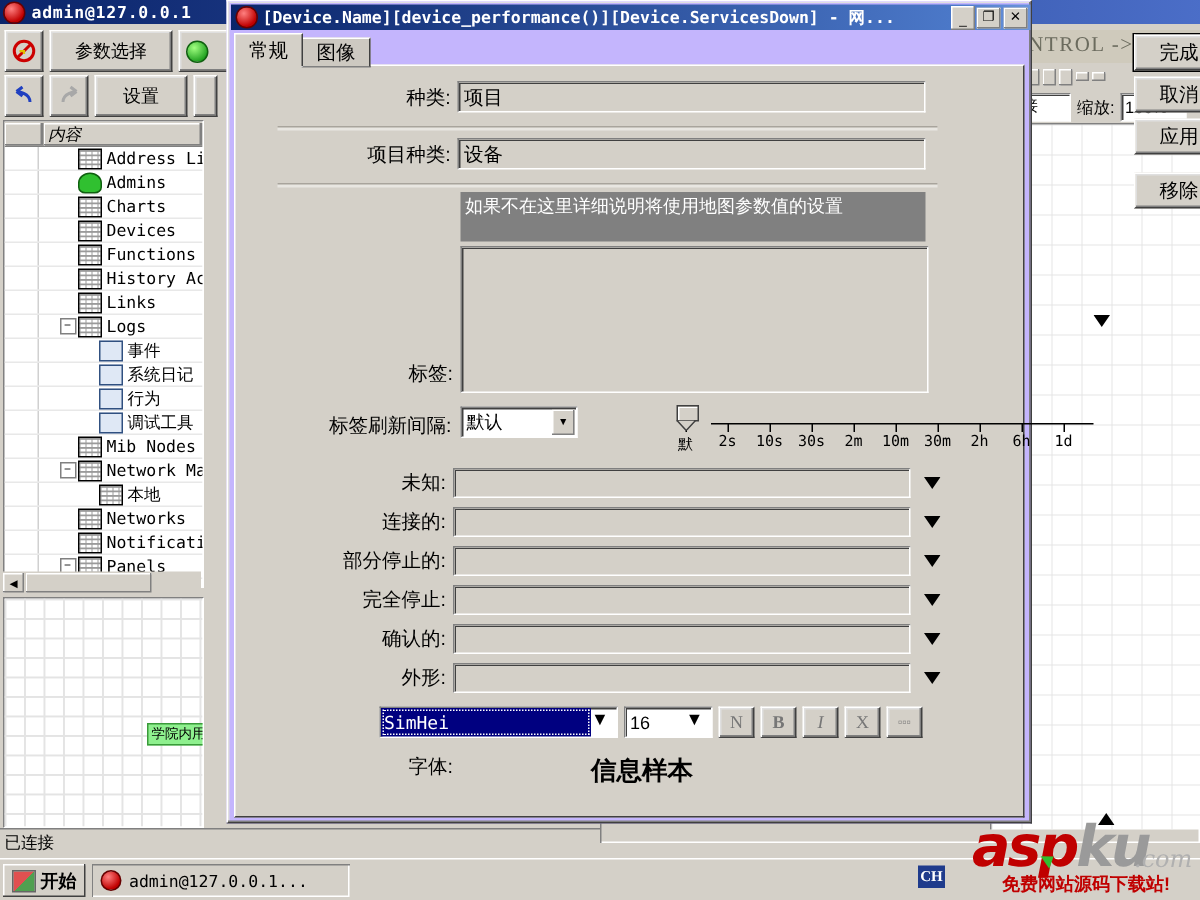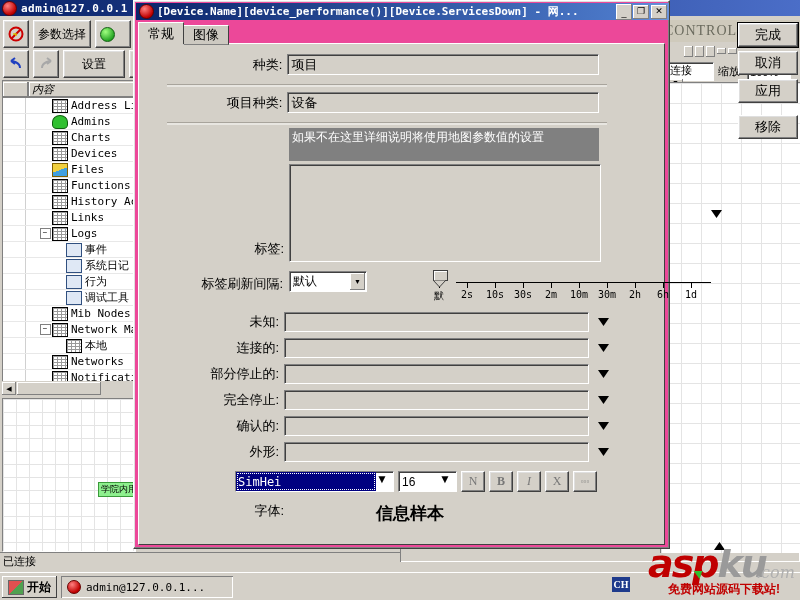--- a/index.html
+++ b/index.html
@@ -33,21 +33,21 @@
   #bg-title-text{font-family:"DejaVu Sans Mono","Liberation Mono",monospace;
      font-size:11px;letter-spacing:.5px;margin-left:4px;font-weight:bold;}
 
   .tb-row{display:flex;align-items:center;gap:4px;}
   #tb1{left:3px;top:20px;height:28px;}
   #tb2{left:3px;top:50px;height:28px;}
   .tb-btn{height:26px;background:#d4d0c8;
        border-top:1px solid #ffffff;border-left:1px solid #ffffff;
        border-right:1px solid #404040;border-bottom:1px solid #404040;
        box-shadow: inset -1px -1px 0 #808080, inset 1px 1px 0 #dfdfdf;
-       display:flex;align-items:center;justify-content:center;padding:0 4px;font-size:12px;}
+       display:flex;align-items:center;justify-content:center;padding:0 16px;font-size:12px;}
 
   
   #tree-wrap{left:2px;top:80px;width:132px;height:310px;background:#fff;
      border-top:1px solid #808080;border-left:1px solid #808080;
      border-right:1px solid #fff;border-bottom:1px solid #fff;overflow:hidden;}
   #tree-header{height:16px;background:#d4d0c8;display:flex;align-items:center;
      border-bottom:1px solid #808080;font-size:11px;font-style:italic;}
   .th-cell{border-right:1px solid #808080;height:15px;display:flex;align-items:center;padding-left:3px;
      box-shadow: inset -1px -1px 0 #808080, inset 1px 1px 0 #ffffff;}
   .tr{height:15px;display:flex;align-items:center;font-size:11px;
@@ -107,21 +107,21 @@
   .combo{display:flex;align-items:stretch;background:#fff;
      border-top:1px solid #808080;border-left:1px solid #808080;
      border-right:1px solid #fff;border-bottom:1px solid #fff;
      box-shadow: inset 1px 1px 0 #404040;}
   .combo .ctext{flex:1;display:flex;align-items:center;padding-left:3px;font-size:11px;white-space:nowrap;}
   .combo .cbtn{width:15px;background:#d4d0c8;margin:1px;
      box-shadow: inset -1px -1px 0 #808080, inset 1px 1px 0 #ffffff;
      display:flex;align-items:center;justify-content:center;font-size:7px;}
 
   
-  #dlg{left:133px;top:0px;width:535px;height:547px;background:#ec4899;
+  #dlg{left:151px;top:0px;width:535px;height:547px;background:#c4b5fd;
      border-top:1px solid #ffffff;border-left:1px solid #ffffff;
      border-right:1px solid #404040;border-bottom:1px solid #404040;
      box-shadow: inset -1px -1px 0 #808080, inset 1px 1px 0 #dfdfdf;}
   #dlg-title{position:absolute;left:2px;top:2px;width:529px;height:17px;
      background:linear-gradient(90deg,#0a246a 0%,#4b78c8 90%,#6b94dc 100%);
      display:flex;align-items:center;color:#fff;padding:0 2px;}
   #dlg-icon{width:13px;height:13px;border-radius:50%;
      background:radial-gradient(circle at 35% 30%,#ff8080,#c00000 70%);
      border:1px solid #600;margin:0 3px 0 1px;flex:none;}
   #dlg-title-text{flex:1;font-family:"DejaVu Sans Mono","Liberation Mono",monospace;
@@ -270,27 +270,20 @@
           <div class="expander"></div>
           <div class="ticon icon-grid"></div>
           <span class="tlabel">Charts</span>
         </div>
         <div class="tr">
           <div class="gut"></div>
           <div style="width: 12px; flex: 0 0 auto;"></div>
           <div class="expander"></div>
           <div class="ticon icon-grid"></div>
           <span class="tlabel">Devices</span>
-        </div>
-        <div class="tr">
-          <div class="gut"></div>
-          <div style="width: 12px; flex: 0 0 auto;"></div>
-          <div class="expander"></div>
-          <div class="ticon icon-files"></div>
-          <span class="tlabel">Files</span>
         </div>
         <div class="tr">
           <div class="gut"></div>
           <div style="width: 12px; flex: 0 0 auto;"></div>
           <div class="expander"></div>
           <div class="ticon icon-grid"></div>
           <span class="tlabel">Functions</span>
         </div>
         <div class="tr">
           <div class="gut"></div>

